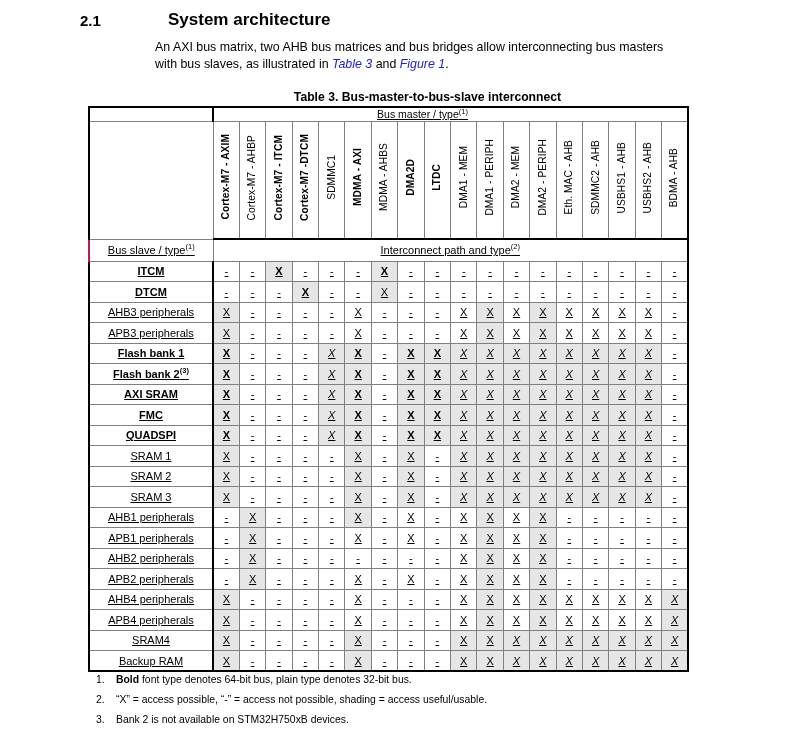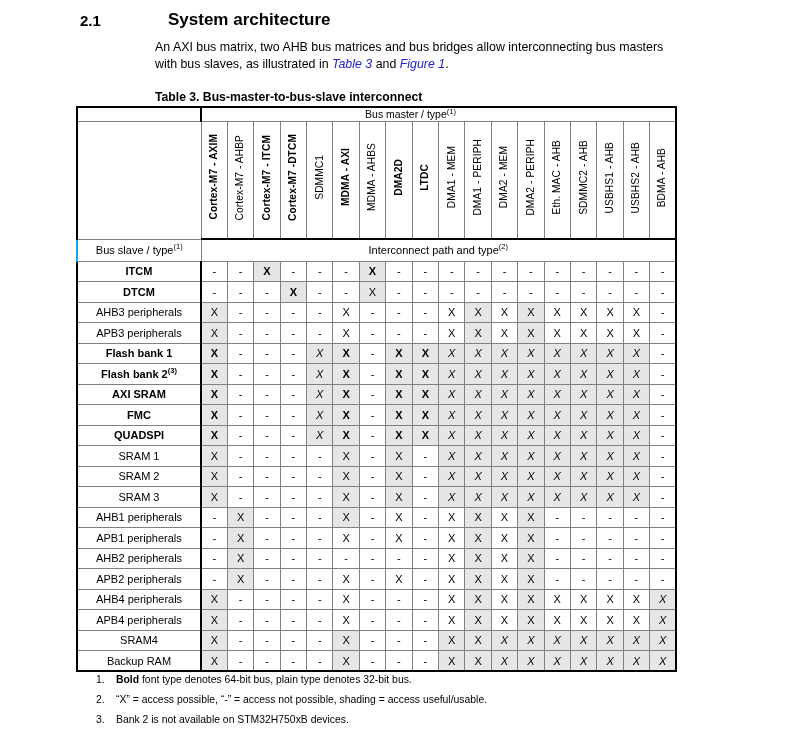--- a/index.html
+++ b/index.html
@@ -26,25 +26,25 @@
 
   .body-par {
     position: absolute; left: 155px; top: 39px; width: 520px;
     font-size: 12.4px; line-height: 17px; color: #000;
   }
   .xref { color: #2222cc; font-style: italic; text-decoration: none; }
 
   
   .tbl-caption {
     position: absolute; left: 155px; top: 90px; width: 545px;
-    text-align: left; font-size: 12.2px; font-weight: bold;
-  }
-
-  
-  .tbl-wrap { position: absolute; left: 76px; top: 106px; }
+    text-align: center; font-size: 12.2px; font-weight: bold;
+  }
+
+  
+  .tbl-wrap { position: absolute; left: 88px; top: 106px; text-decoration: underline; }
   table.matrix {
     border-collapse: collapse;
     table-layout: fixed;
     font-size: 10px;
   }
   table.matrix td, table.matrix th {
     border: 1px solid #808080;
     padding: 0;
     text-align: center;
     vertical-align: middle;
@@ -95,21 +95,21 @@
   }
   .vert.b { font-weight: bold; }
 
   
   .subhead td {
     height: 22px;
     font-weight: bold;
     font-size: 11px;
     border-bottom: 2px solid #000;
   }
-  .subhead td.lbl { border-left: 2px solid #0ea5e9; }
+  .subhead td.lbl { border-left: 2px solid #be185d; }
   .subhead td.span { border-right: 2px solid #000; }
 
   
   tr.drow td { height: 20.5px; }
   tr.drow td.rl {
     font-size: 11px;
     border-left: 2px solid #000;
     border-right: 2px solid #000;
     text-align: center;
   }

